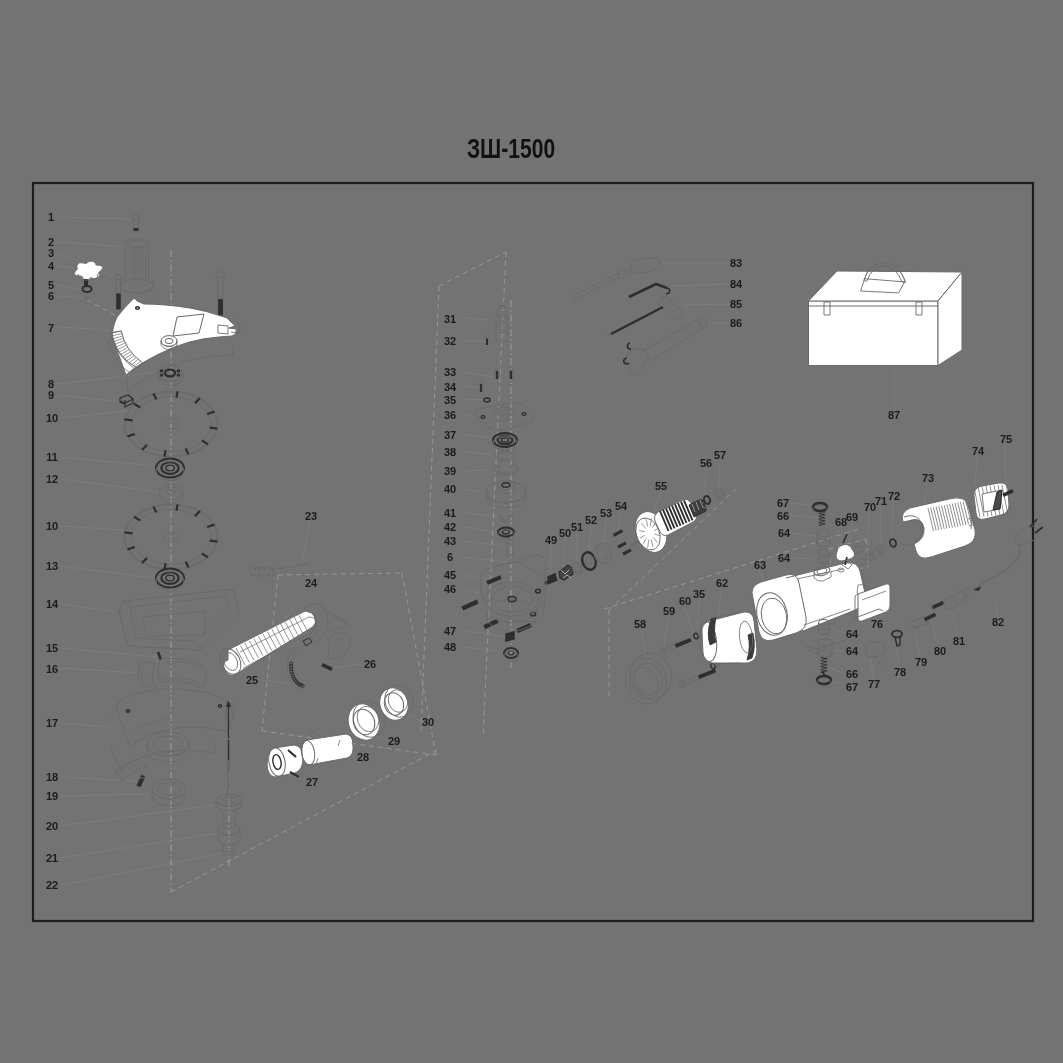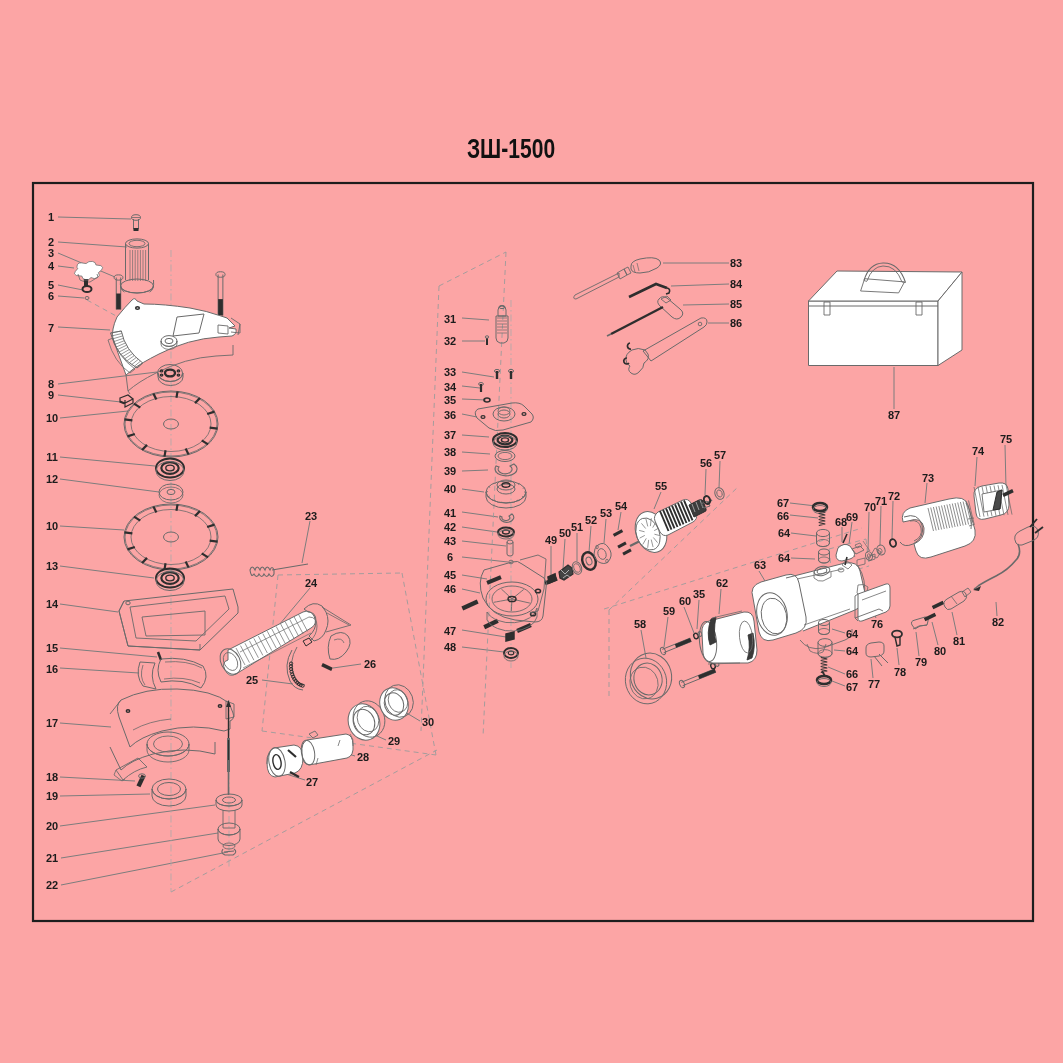--- a/index.html
+++ b/index.html
@@ -1,16 +1,16 @@
 <!DOCTYPE html>
 <html><head>
 <meta charset="utf-8">
 <style>
 html,body{margin:0;padding:0;background:#fff;}
-#page{position:relative;width:1063px;height:1063px;background:#fca5a5;font-family:"Liberation Sans",sans-serif;}
+#page{position:relative;width:1063px;height:1063px;background:#737373;font-family:"Liberation Sans",sans-serif;}
 svg{position:absolute;left:0;top:0;}
 .lbl{font:bold 11px "Liberation Sans",sans-serif;fill:#1c1c1c;}
 </style>
 </head>
 <body>
 <div id="page">
 <svg width="1063" height="1063" viewBox="0 0 1063 1063">
 
 <text x="511" y="158" text-anchor="middle" font-family="Liberation Sans, sans-serif" font-size="27" font-weight="bold" fill="#111" transform="translate(511,0) scale(0.78,1) translate(-511,0)">ЗШ-1500</text>
 

